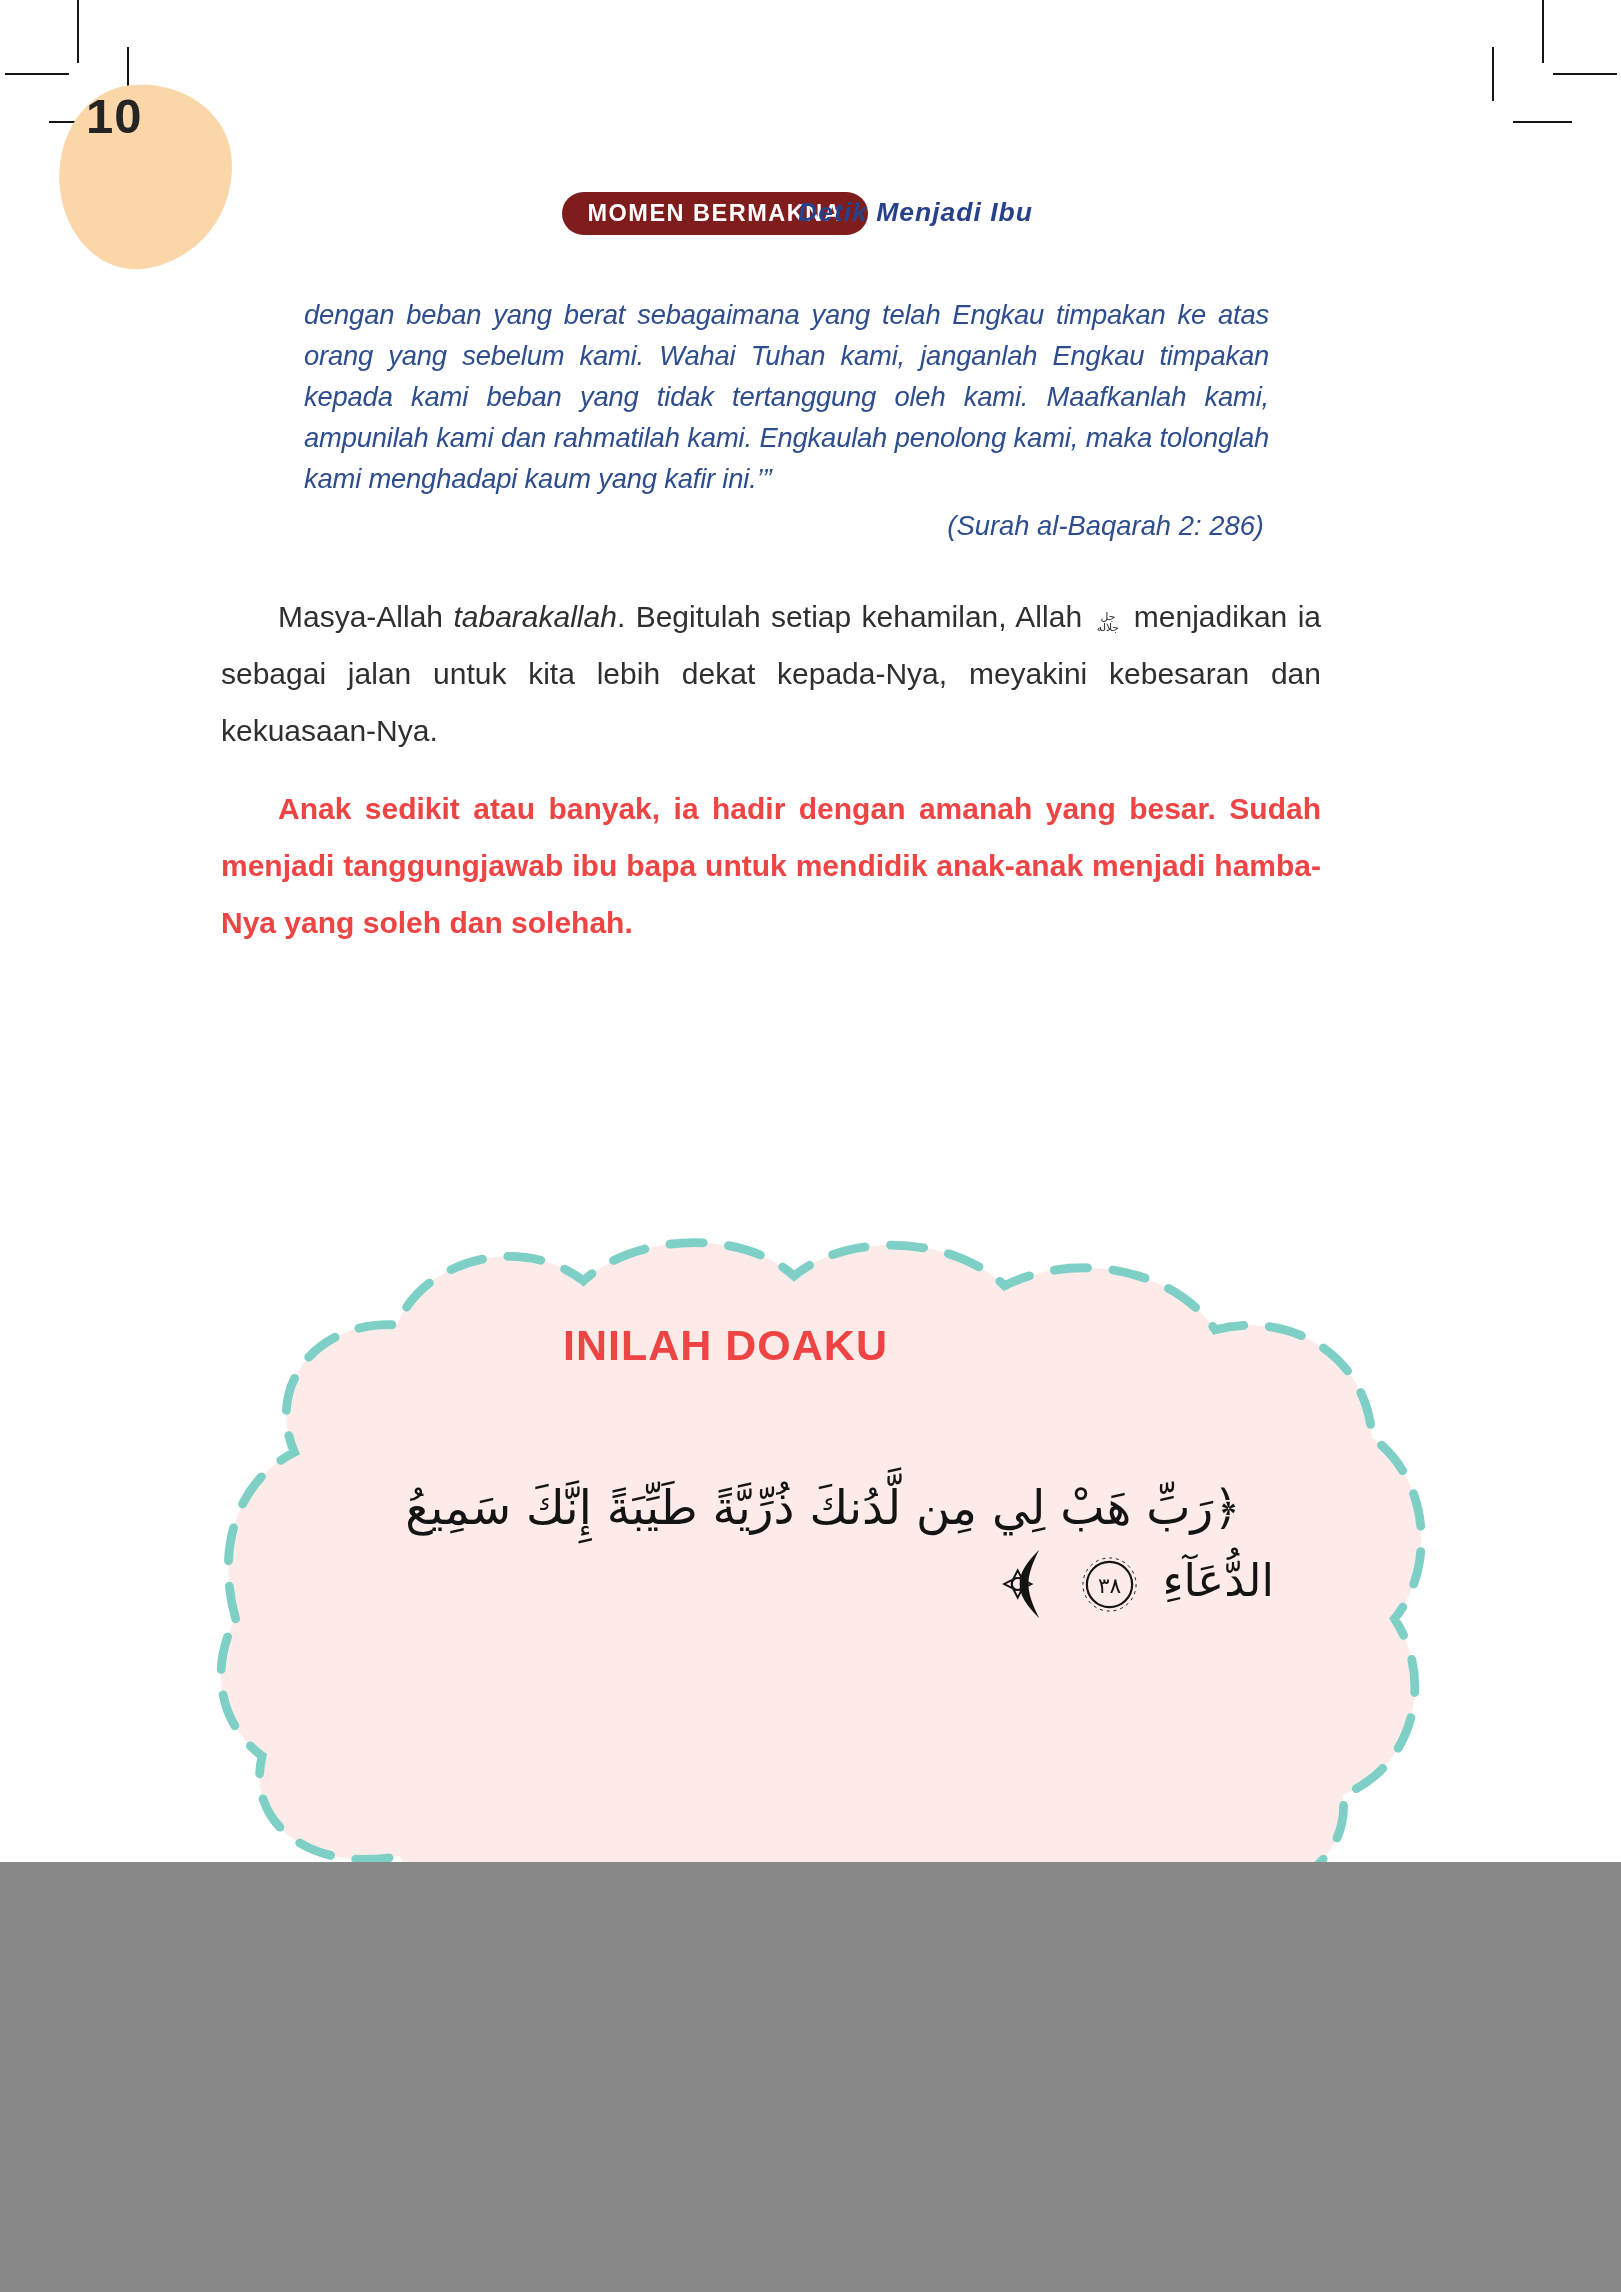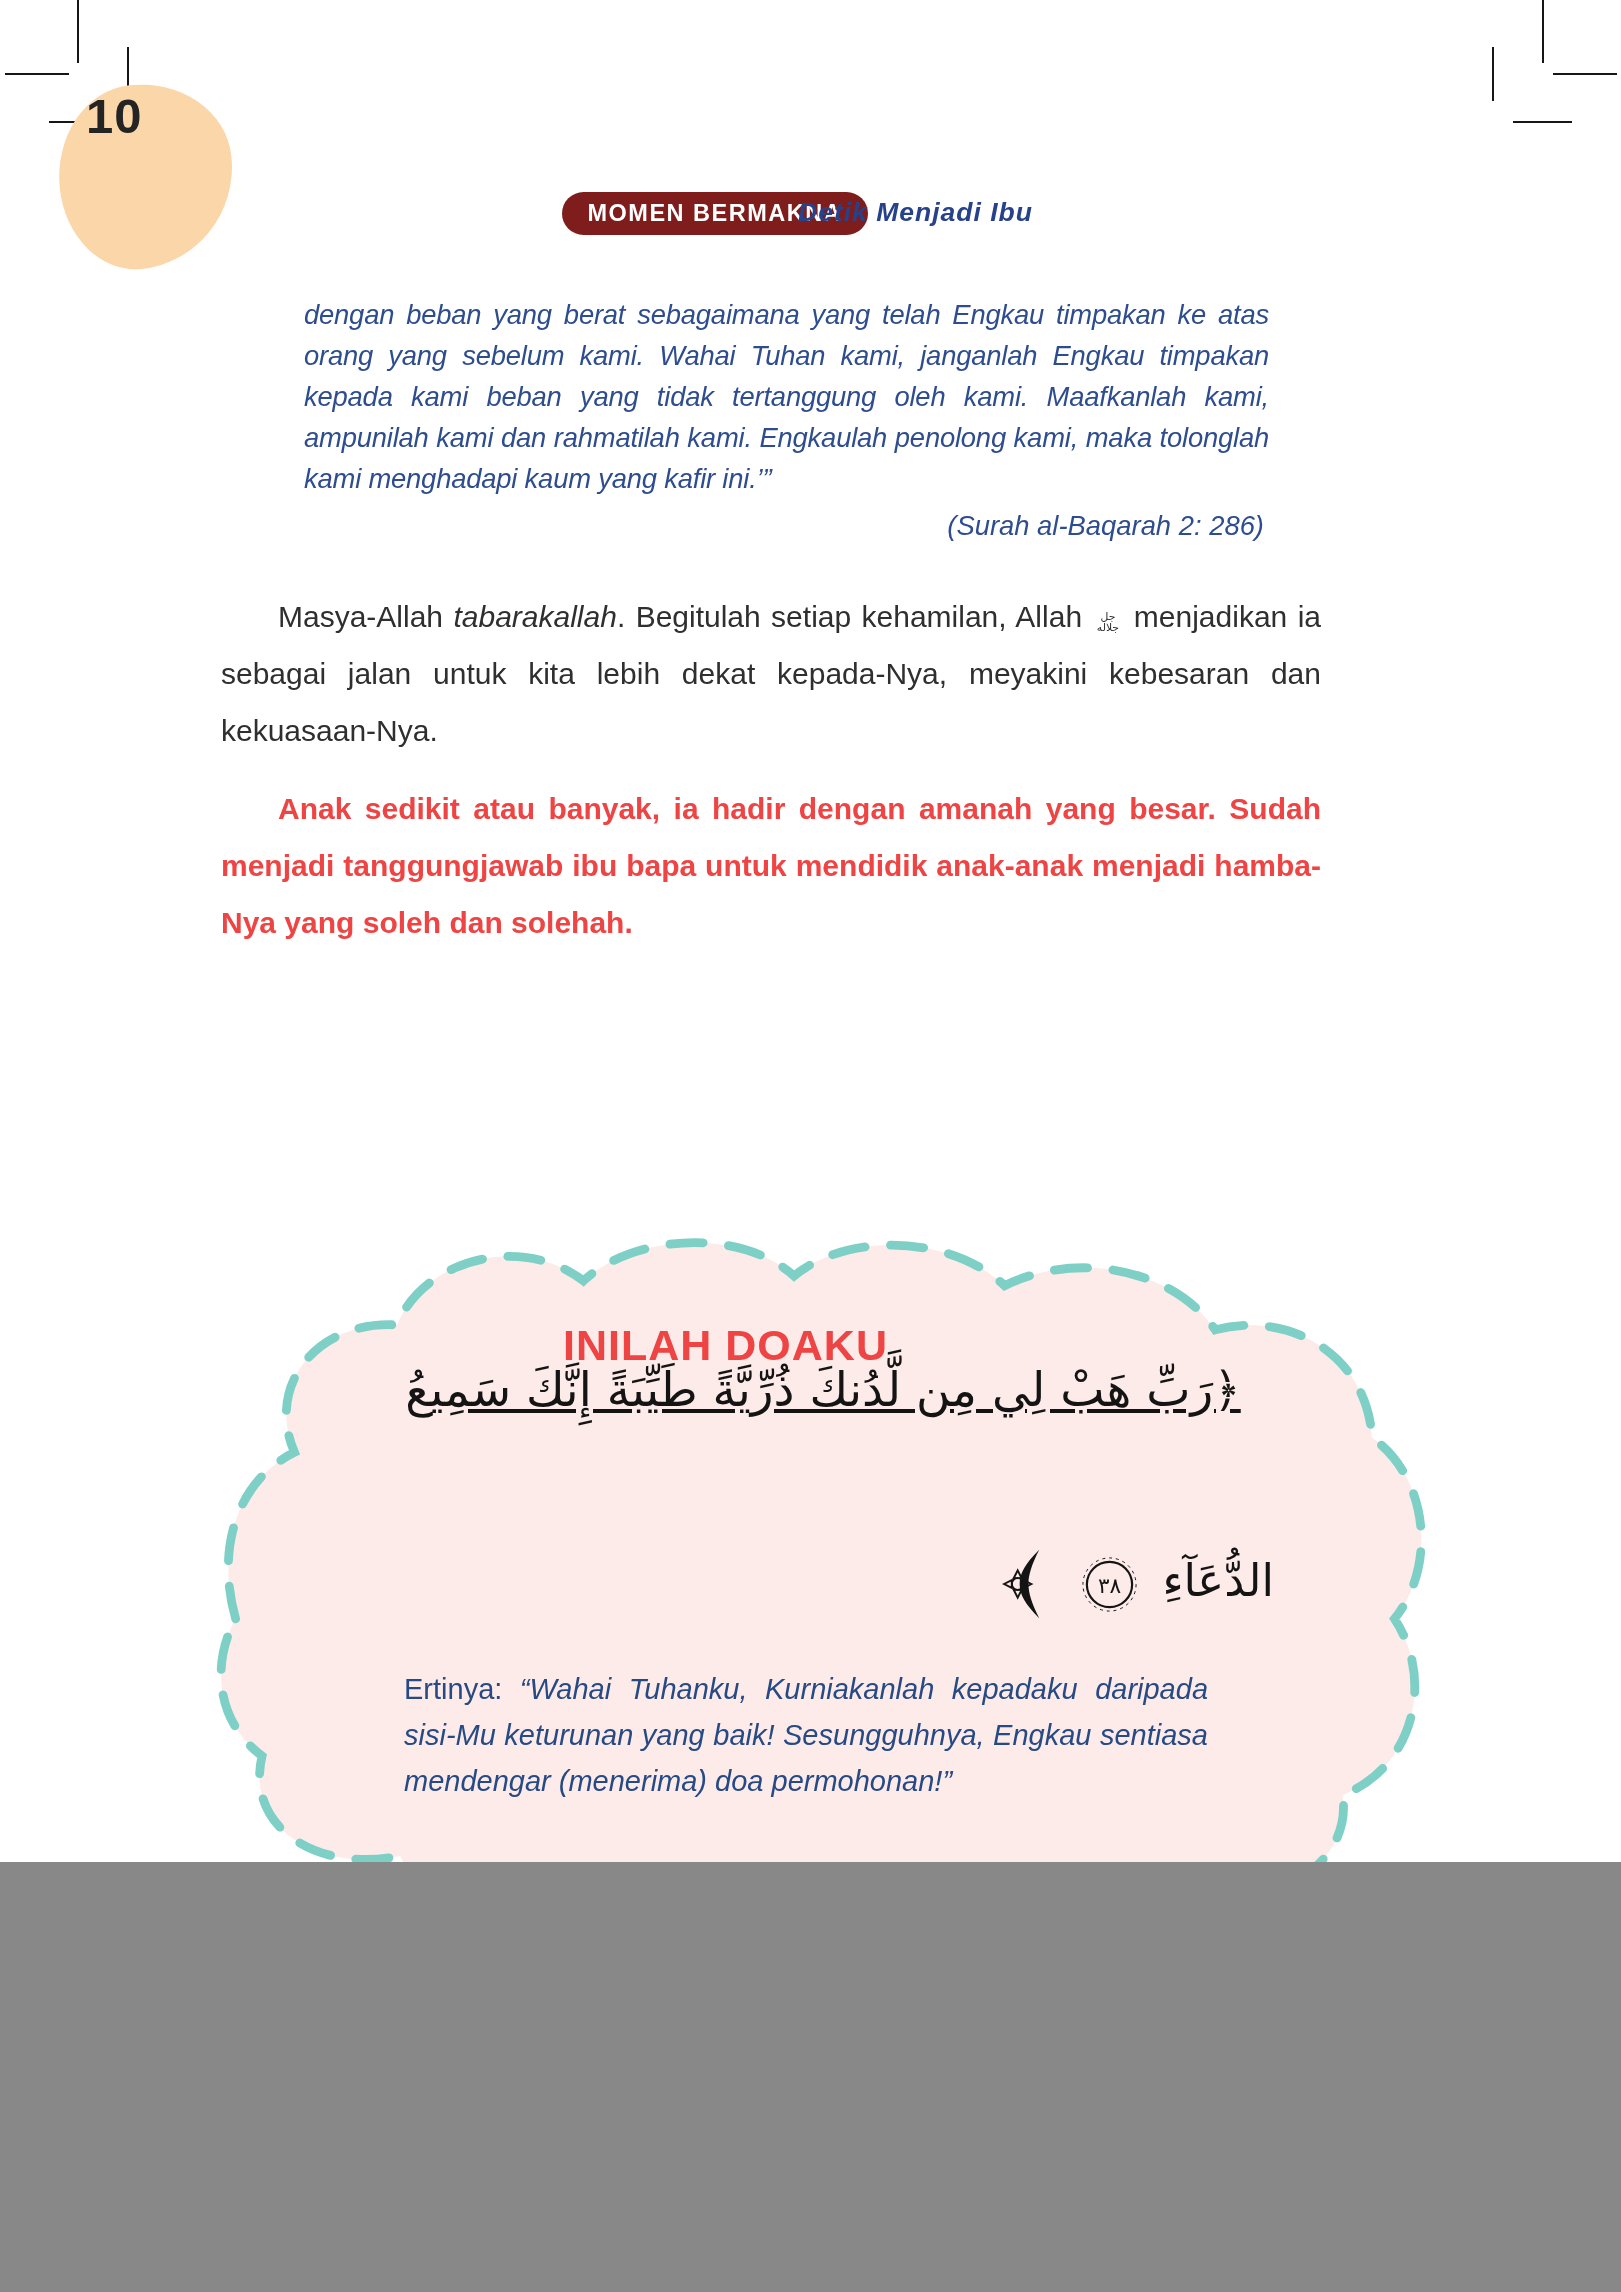--- a/index.html
+++ b/index.html
@@ -63,25 +63,24 @@
   sup.fn { font-size:18.6px; vertical-align:super; line-height:0; }
 
   
   .cloud-svg { position:absolute; left:191px; top:1227px; }
   .doa-title {
     position:absolute; left:294px; top:1321px; width:863px;
     text-align:center; color:#ef4444; font-size:43px; font-weight:800;
     letter-spacing:1px;
   }
   .arabic-line1 {
-    position:absolute; left:274px; top:1336px; width:1098px;
+    position:absolute; left:274px; top:1454px; width:1098px;
     direction:rtl; text-align:center; white-space:nowrap;
     font-family:"DejaVu Sans", sans-serif; font-size:47px; color:#141414;
     line-height:108px;
-    text-decoration:underline;
   }
   .arabic-line2 {
     position:absolute; left:980px; top:1537px; width:294px;
     direction:rtl; text-align:right;
     font-family:"DejaVu Sans", sans-serif; font-size:45px; color:#141414;
     line-height:88px;
   }
   .arabic-line2 svg { vertical-align:middle; margin:0 7.8px; }
   .translation-block {
     position:absolute; left:404px; top:1666px; width:804px;
@@ -152,18 +151,17 @@
       <g stroke="#141414" stroke-width="2" fill="none">
         <circle cx="16" cy="43" r="6"></circle>
         <path d="M16 29 L20 37 L12 37 Z"></path>
         <path d="M16 57 L20 49 L12 49 Z"></path>
         <path d="M2 43 L10 39 L10 47 Z"></path>
         <path d="M30 43 L22 39 L22 47 Z"></path>
       </g>
     </svg>
   </div>
 
-  <div class="translation-block"><span class="t-label">Ertinya: </span><span class="t-text">“Wahai Tuhanku, Kurniakanlah kepadaku daripada sisi-Mu keturunan yang baik! Sesungguhnya, Engkau sentiasa mendengar (menerima) doa permohonan!”</span></div>
 
   <div class="doa-ref">(Surah Ali ‘Imran 3: 38)</div>
 
 </div>
 
 
 </body></html>

